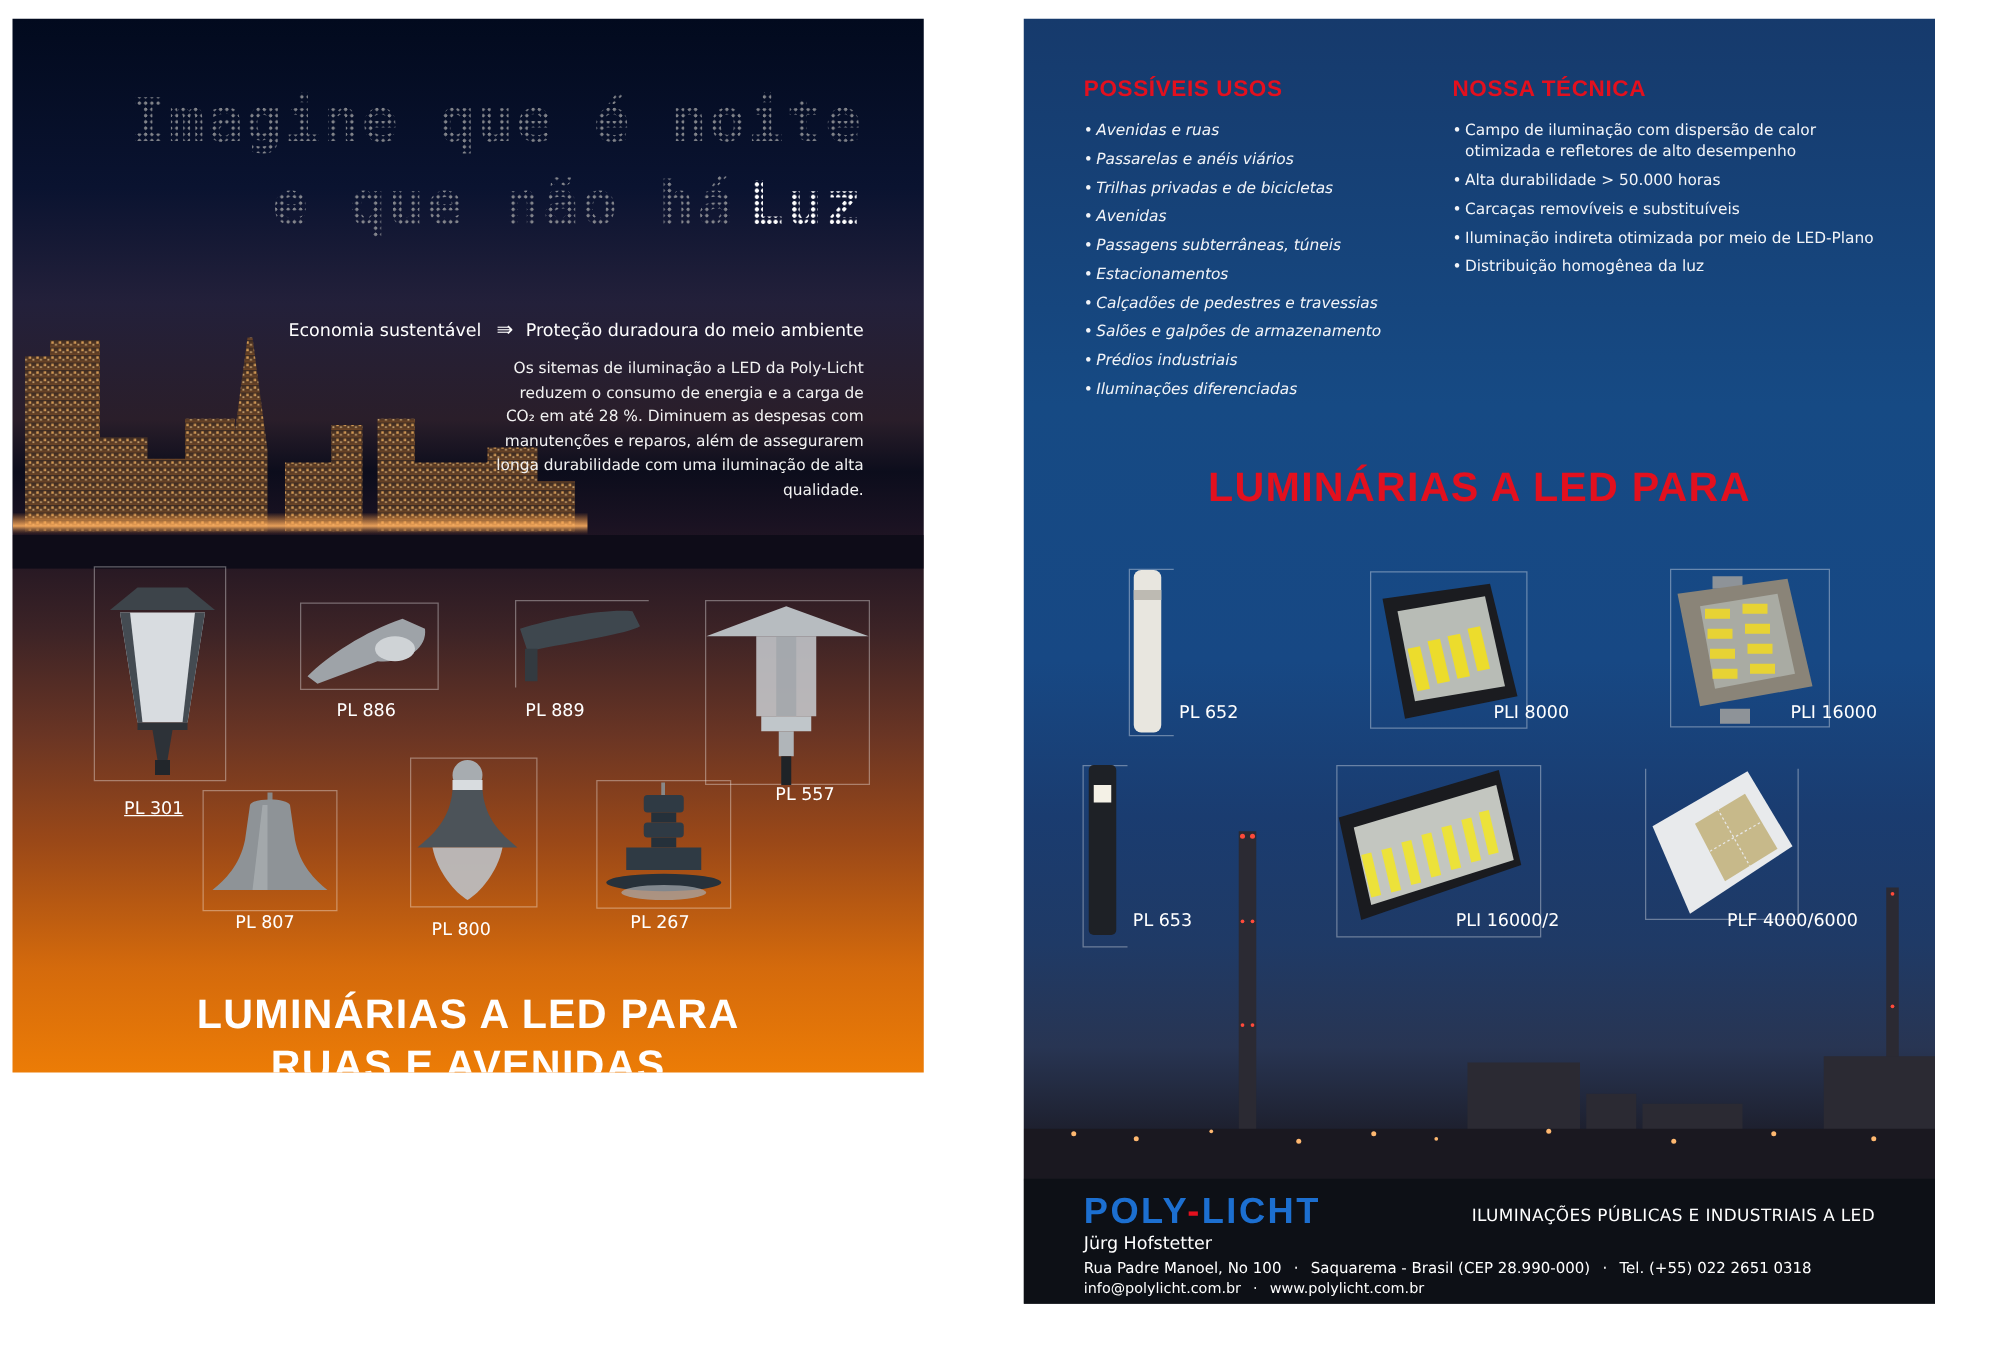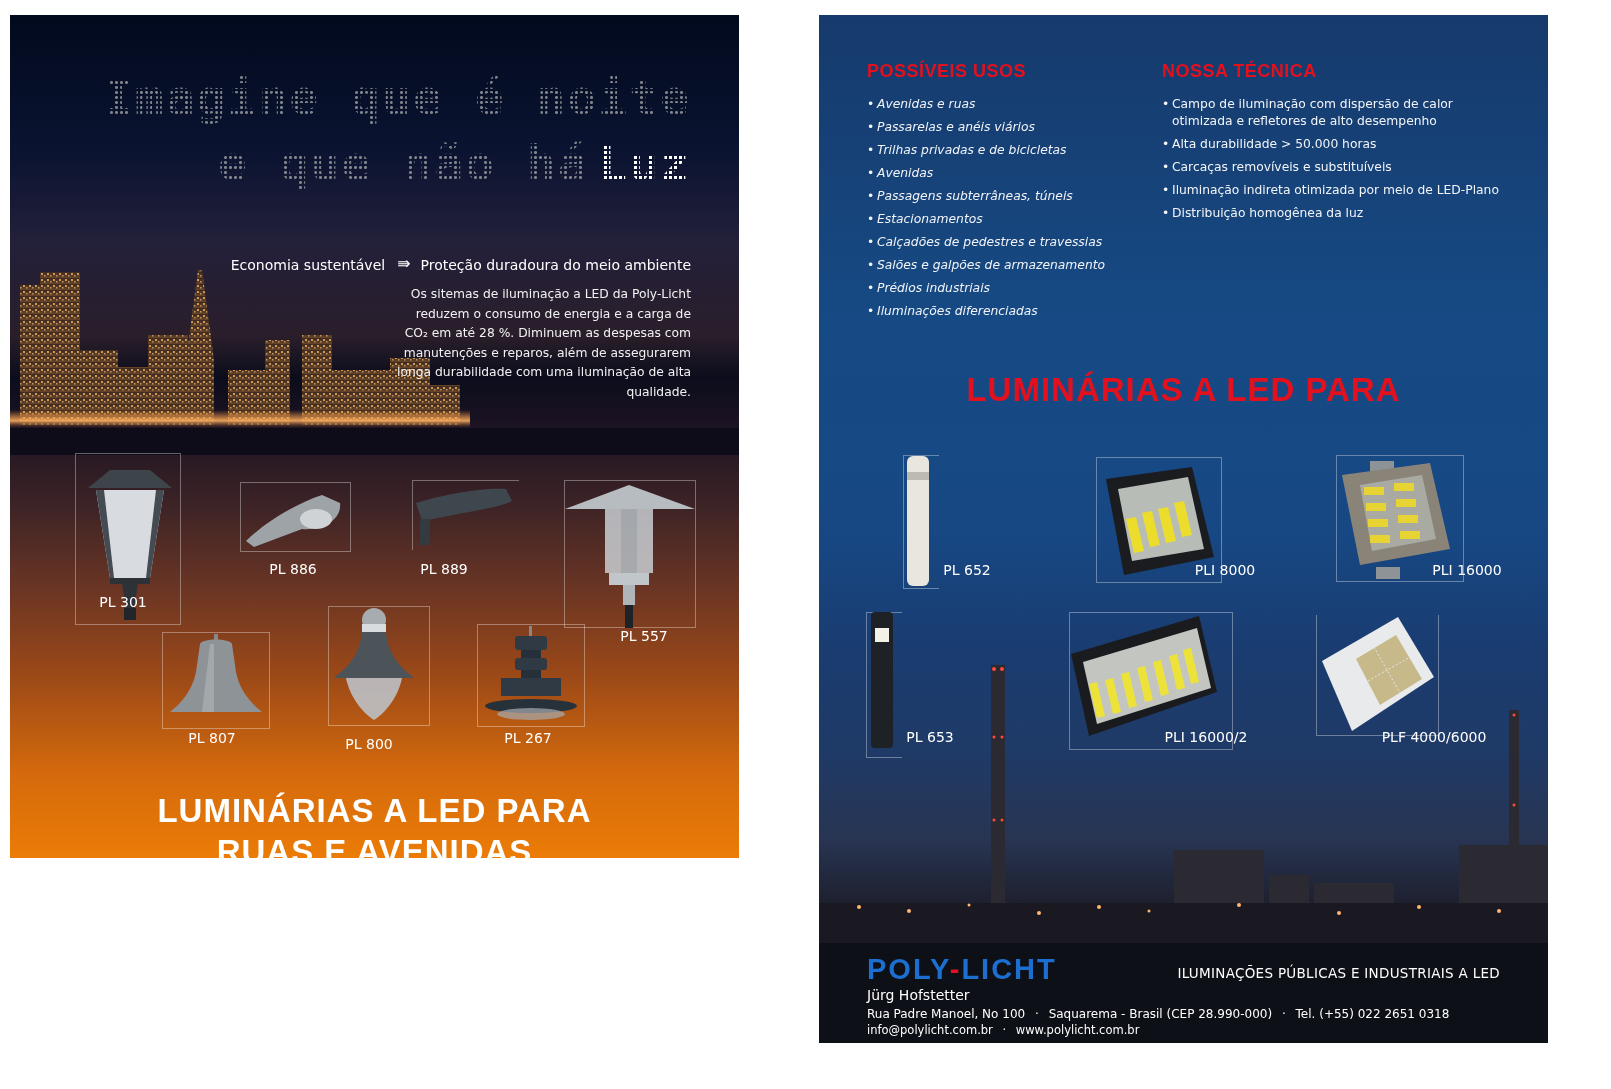--- a/index.html
+++ b/index.html
@@ -120,21 +120,21 @@
     <div class="product-frame" style="left:65px;top:438px;width:106px;height:172px;"></div>
     <svg style="position:absolute;left:70px;top:445px;" width="100" height="160">
       <polygon points="30,10 70,10 92,28 8,28" fill="#3d444a"></polygon>
       <polygon points="16,30 84,30 70,118 30,118" fill="#d8dce0"></polygon>
       <polygon points="16,30 24,30 34,118 30,118" fill="#444b52"></polygon>
       <polygon points="76,30 84,30 70,118 66,118" fill="#444b52"></polygon>
       <rect x="30" y="118" width="40" height="6" fill="#2d3238"></rect>
       <polygon points="42,124 58,124 54,148 46,148" fill="#2d3238"></polygon>
       <rect x="44" y="148" width="12" height="12" fill="#22262b"></rect>
     </svg>
-    <span class="product-label" style="left:113px;top:579px;">PL 301</span>
+    <span class="product-label" style="left:113px;top:624px;text-decoration:underline;">PL 301</span>
   </div>
 
   <div class="product">
     <div class="product-frame" style="left:230px;top:467px;width:111px;height:70px;"></div>
     <svg style="position:absolute;left:232px;top:470px;" width="108" height="64">
       <path d="M4,56 C20,40 50,20 80,10 L98,18 C100,34 82,46 60,44 L12,62 Z" fill="#9ea3a8"></path>
       <ellipse cx="74" cy="34" rx="16" ry="10" fill="#cfd3d6"></ellipse>
     </svg>
     <span class="product-label" style="left:283px;top:546px;">PL 886</span>
   </div>

